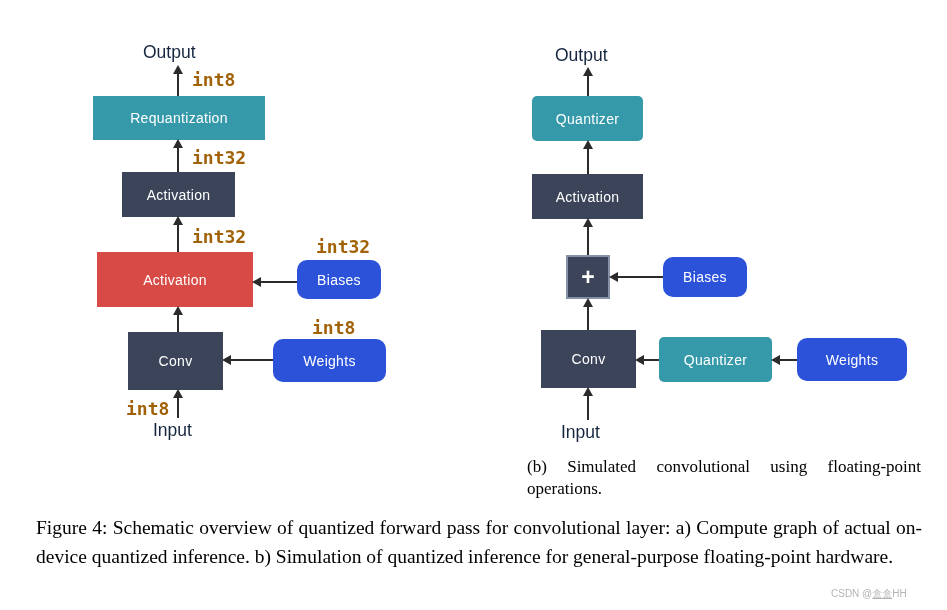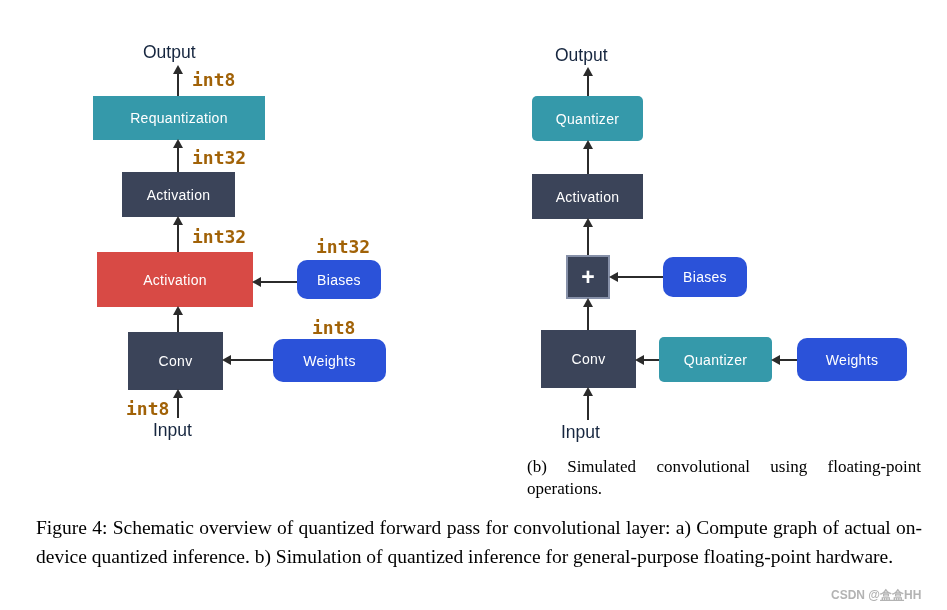--- a/index.html
+++ b/index.html
@@ -35,21 +35,21 @@
   .arrow-h .head { position:absolute; top:50%; transform:translateY(-50%); left:-1px; width:0; height:0;
                    border-top:5px solid transparent; border-bottom:5px solid transparent;
                    border-right:9px solid var(--arrow,#2b2b2b); }
 
   
   .subcap  { position:absolute; font-family:"Liberation Serif", serif; font-size:17px;
              line-height:22px; color:#000; text-align:justify; }
   .maincap { position:absolute; font-family:"Liberation Serif", serif; font-size:19.5px;
              line-height:29px; color:#000; text-align:justify; }
 
-  .watermark { position:absolute; font-size:12px; color:var(--watermark,#b3b3b3); white-space:nowrap;font-weight:bold; }
+  .watermark { position:absolute; font-size:10px; color:var(--watermark,#b3b3b3); white-space:nowrap; }
   .watermark .u { text-decoration:underline; }
 </style>
 </head>
 <body>
 
 <div class="page">
 
   <span class="io-label" style="left:143px;top:42px">Output</span>
 
   <div class="arrow-v" style="left:172px;top:66px;height:30px">

